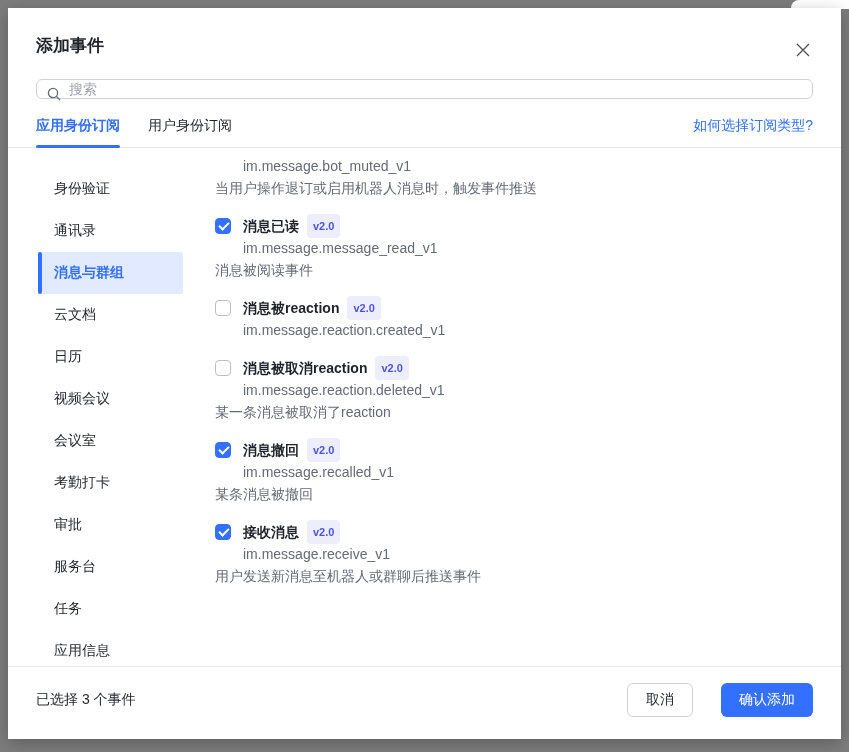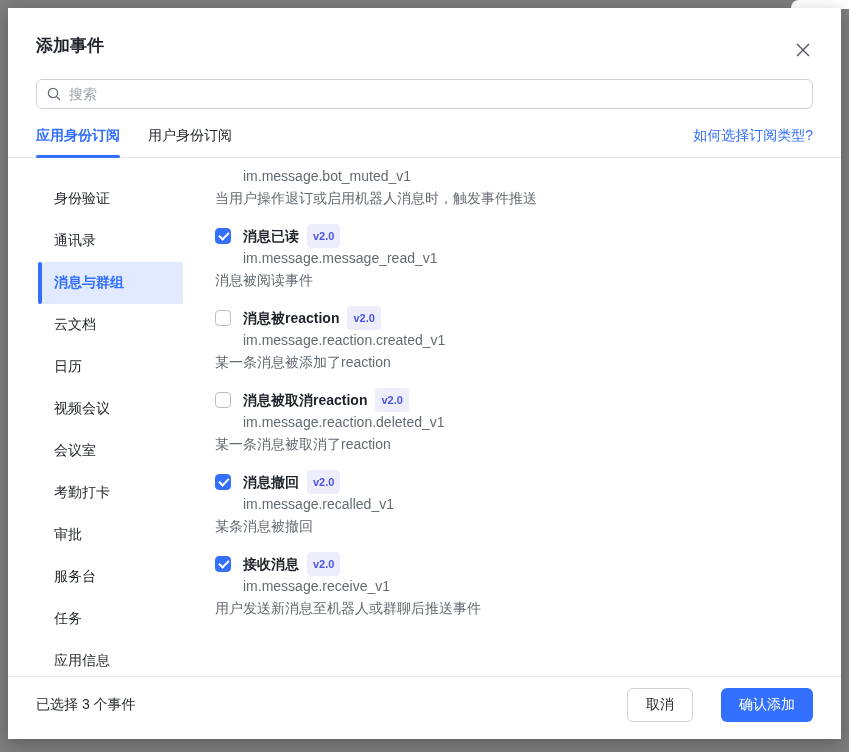--- a/index.html
+++ b/index.html
@@ -24,21 +24,21 @@
   
   .hdr{ padding:26px 28px 0; position:relative; }
   .hdr h1{ font-size:17px; font-weight:700; line-height:24px; }
   .close-btn{
     position:absolute; right:26px; top:30px; width:24px; height:24px;
     display:flex; align-items:center; justify-content:center; cursor:pointer;
   }
   
   .search-wrap{ margin:21px 28px 0; position:relative; }
   .search-input{
-    width:100%; height:30px; border:1px solid #d0d3d6; border-radius:6px;
+    width:100%; height:20px; border:1px solid #d0d3d6; border-radius:6px;
     padding:0 10px 0 32px; font-size:14px; color:#1f2329; outline:none;
     font-family:inherit;
   }
   .search-input::placeholder{ color:#9da3ab; }
   .search-icon{ position:absolute; left:10px; top:7px; width:16px; height:16px; }
   
   .tabbar{
     margin-top:18px; border-bottom:1px solid #e5e6eb;
     display:flex; align-items:flex-end; padding:0 28px;
   }
@@ -196,21 +196,20 @@
           <div class="ev-code">im.message.message_read_v1</div>
           <div class="ev-desc">消息被阅读事件</div>
         </div>
         <div class="event-item">
           <div class="ev-head">
             <span class="cb"></span>
             <span class="ev-title">消息被reaction</span>
             <span class="badge">v2.0</span>
           </div>
           <div class="ev-code">im.message.reaction.created_v1</div>
-          <div class="ev-desc">某一条消息被添加了reaction</div>
         </div>
         <div class="event-item">
           <div class="ev-head">
             <span class="cb"></span>
             <span class="ev-title">消息被取消reaction</span>
             <span class="badge">v2.0</span>
           </div>
           <div class="ev-code">im.message.reaction.deleted_v1</div>
           <div class="ev-desc">某一条消息被取消了reaction</div>
         </div>

